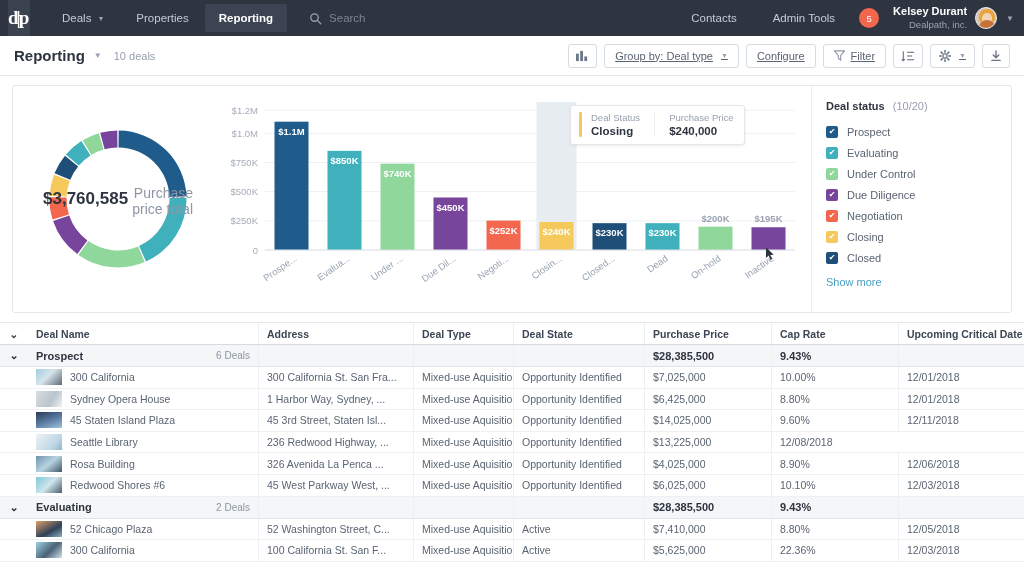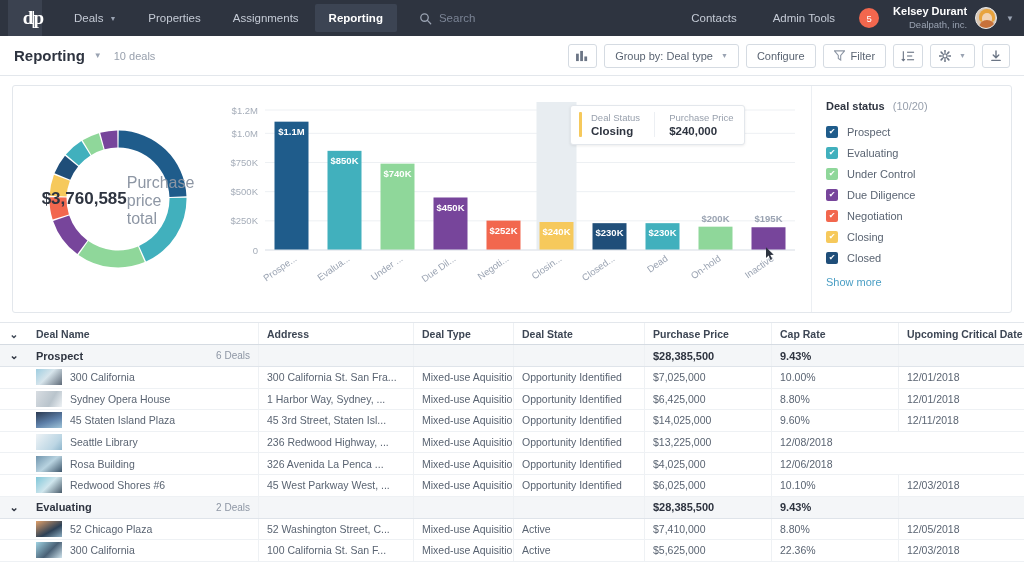--- a/index.html
+++ b/index.html
@@ -11,22 +11,22 @@
     font-size:12px;
     overflow:hidden;
   }
 
   
   .topnav {
     height:36px; background:#2e3440; display:flex; align-items:center;
     position:relative;
   }
   .logo-box {
-    width:34px; height:36px; background:#3b4250; display:flex;
-    align-items:center; justify-content:flex-end; margin-left:8px;
+    width:22px; height:36px; background:#3b4250; display:flex;
+    align-items:center; justify-content:flex-start; margin-left:8px;
   }
   .logo-glyph { color:#fff; font-size:19px; font-weight:bold; font-family:"Liberation Serif",serif; letter-spacing:-2px;}
   .nav-items { display:flex; align-items:center; margin-left:16px; }
   .nav-item {
     color:#c5cbd6; font-size:11.5px; padding:0 16px; height:24px;
     display:flex; align-items:center; cursor:pointer; white-space:nowrap;
   }
   .nav-item.active {
     background:#3c4453; color:#ffffff; font-weight:bold;
     height:28px; border-radius:2px; padding:0 14px;
@@ -63,39 +63,39 @@
     height:40px; background:#ffffff; border-bottom:1px solid #e3e7ec;
     display:flex; align-items:center; padding:0 14px;
   }
   .page-title { font-size:15px; color:#2e3440; font-weight:bold; }
   .title-caret { color:#9aa3b2; font-size:8px; margin:0 12px 0 9px; }
   .deal-count { color:#98a0ad; font-size:11px; }
   .toolbar { margin-left:auto; display:flex; align-items:center; gap:7px; }
   .tb-btn {
     height:24px; border:1px solid #d5dbe2; border-radius:3px; background:#fff;
     color:#5a6472; font-size:11px; display:flex; align-items:center;
-    padding:0 10px; cursor:pointer; white-space:nowrap;
+    padding:0 10px; cursor:pointer; white-space:nowrap;text-decoration:underline;
   }
   .tb-btn.iconly { padding:0 7px; }
   .tb-icon { color:#8d96a4; margin-right:6px; display:inline-flex; }
   .tb-caret { color:#9aa3b2; font-size:7px; margin-left:8px; }
 
   
   .chart-card {
     margin:9px 12px 0 12px; height:228px; border:1px solid #e3e7ec;
     border-radius:3px; background:#fff; display:flex; position:relative;
   }
   .donut-wrap { width:210px; display:flex; align-items:center; justify-content:center; }
   .donut { position:relative; width:150px; height:150px; }
   .donut .center {
     position:absolute; left:0; top:0; right:0; bottom:0;
     display:flex; flex-direction:row; align-items:center; justify-content:center;
   }
   .donut .center .amt { font-size:17px; font-weight:bold; color:#2e3440; }
-  .donut .center .lbl { font-size:16px; color:#8d96a4; margin-top:3px; }
+  .donut .center .lbl { font-size:14px; color:#8d96a4; margin-top:3px;text-align:right; }
 
   .plot-wrap { flex:1; position:relative; padding:12px 8px 0 0; }
   .plot-svg { display:block; }
 
   .tooltip {
     position:absolute; left:347px; top:19px; background:#fff;
     border:1px solid #e3e7ec; border-radius:3px; box-shadow:0 1px 3px rgba(0,0,0,.08);
     display:flex; padding:6px 10px 7px 8px; align-items:stretch;
   }
   .tt-accent { width:3px; background:#f6c95c; margin-right:9px; border-radius:1px;}
@@ -151,23 +151,20 @@
   <div class="logo-box">
     <span class="logo-glyph">d|p</span>
   </div>
   <div class="nav-items" id="nav-items">
       <div class="nav-item">
         <span>Deals</span>
         <span class="caret">▼</span>
       </div>
       <div class="nav-item">
         <span>Properties</span>
-      </div>
-      <div class="nav-item">
-        <span>Assignments</span>
       </div>
       <div class="nav-item active">
         <span>Reporting</span>
       </div>
     </div>
   <div class="nav-search">
     <svg class="sicon" width="13" height="13" viewBox="0 0 16 16">
       <circle cx="6.8" cy="6.8" r="4.6" fill="none" stroke="#9aa3b2" stroke-width="1.6"></circle>
       <line x1="10.3" y1="10.3" x2="14.4" y2="14.4" stroke="#9aa3b2" stroke-width="1.6" stroke-linecap="round"></line>
     </svg>
@@ -473,20 +470,21 @@
       <div class="trow">
         <div class="tcell c-chev"></div>
         <div class="tcell c-name">
           <div class="thumb" style="background: linear-gradient(140deg, rgb(111, 148, 173) 0%, rgb(184, 211, 224) 50%, rgb(62, 86, 107) 100%);"></div>
           <span>Rosa Building</span>
         </div>
         <div class="tcell c-addr">326 Avenida La Penca ...</div>
         <div class="tcell c-type">Mixed-use Aquisition</div>
         <div class="tcell c-state">Opportunity Identified</div>
         <div class="tcell c-price">$4,025,000</div>
+        <div class="tcell c-cap">8.90%</div>
         <div class="tcell c-date">12/06/2018</div>
       </div>
       <div class="trow">
         <div class="tcell c-chev"></div>
         <div class="tcell c-name">
           <div class="thumb" style="background: linear-gradient(135deg, rgb(127, 198, 216) 0%, rgb(207, 230, 237) 50%, rgb(74, 92, 107) 100%);"></div>
           <span>Redwood Shores #6</span>
         </div>
         <div class="tcell c-addr">45 West Parkway West, ...</div>
         <div class="tcell c-type">Mixed-use Aquisition</div>

